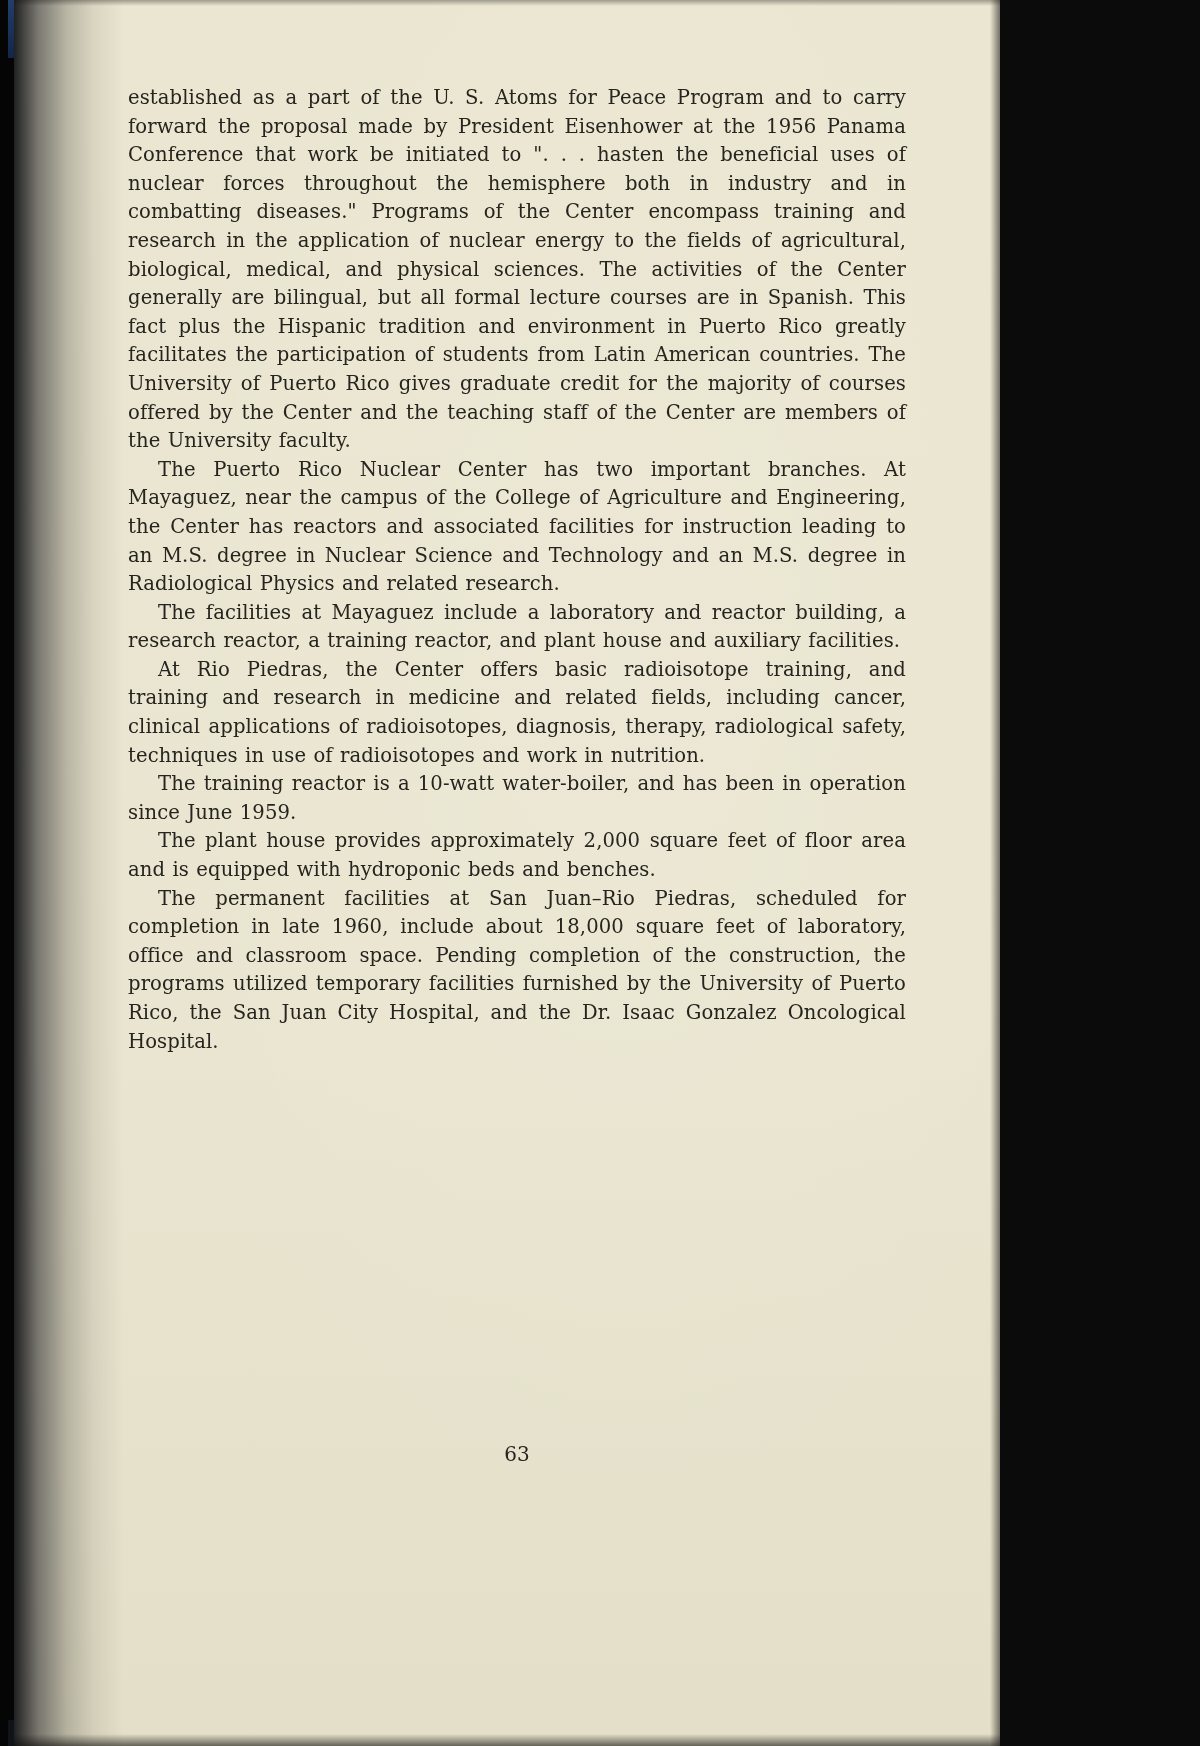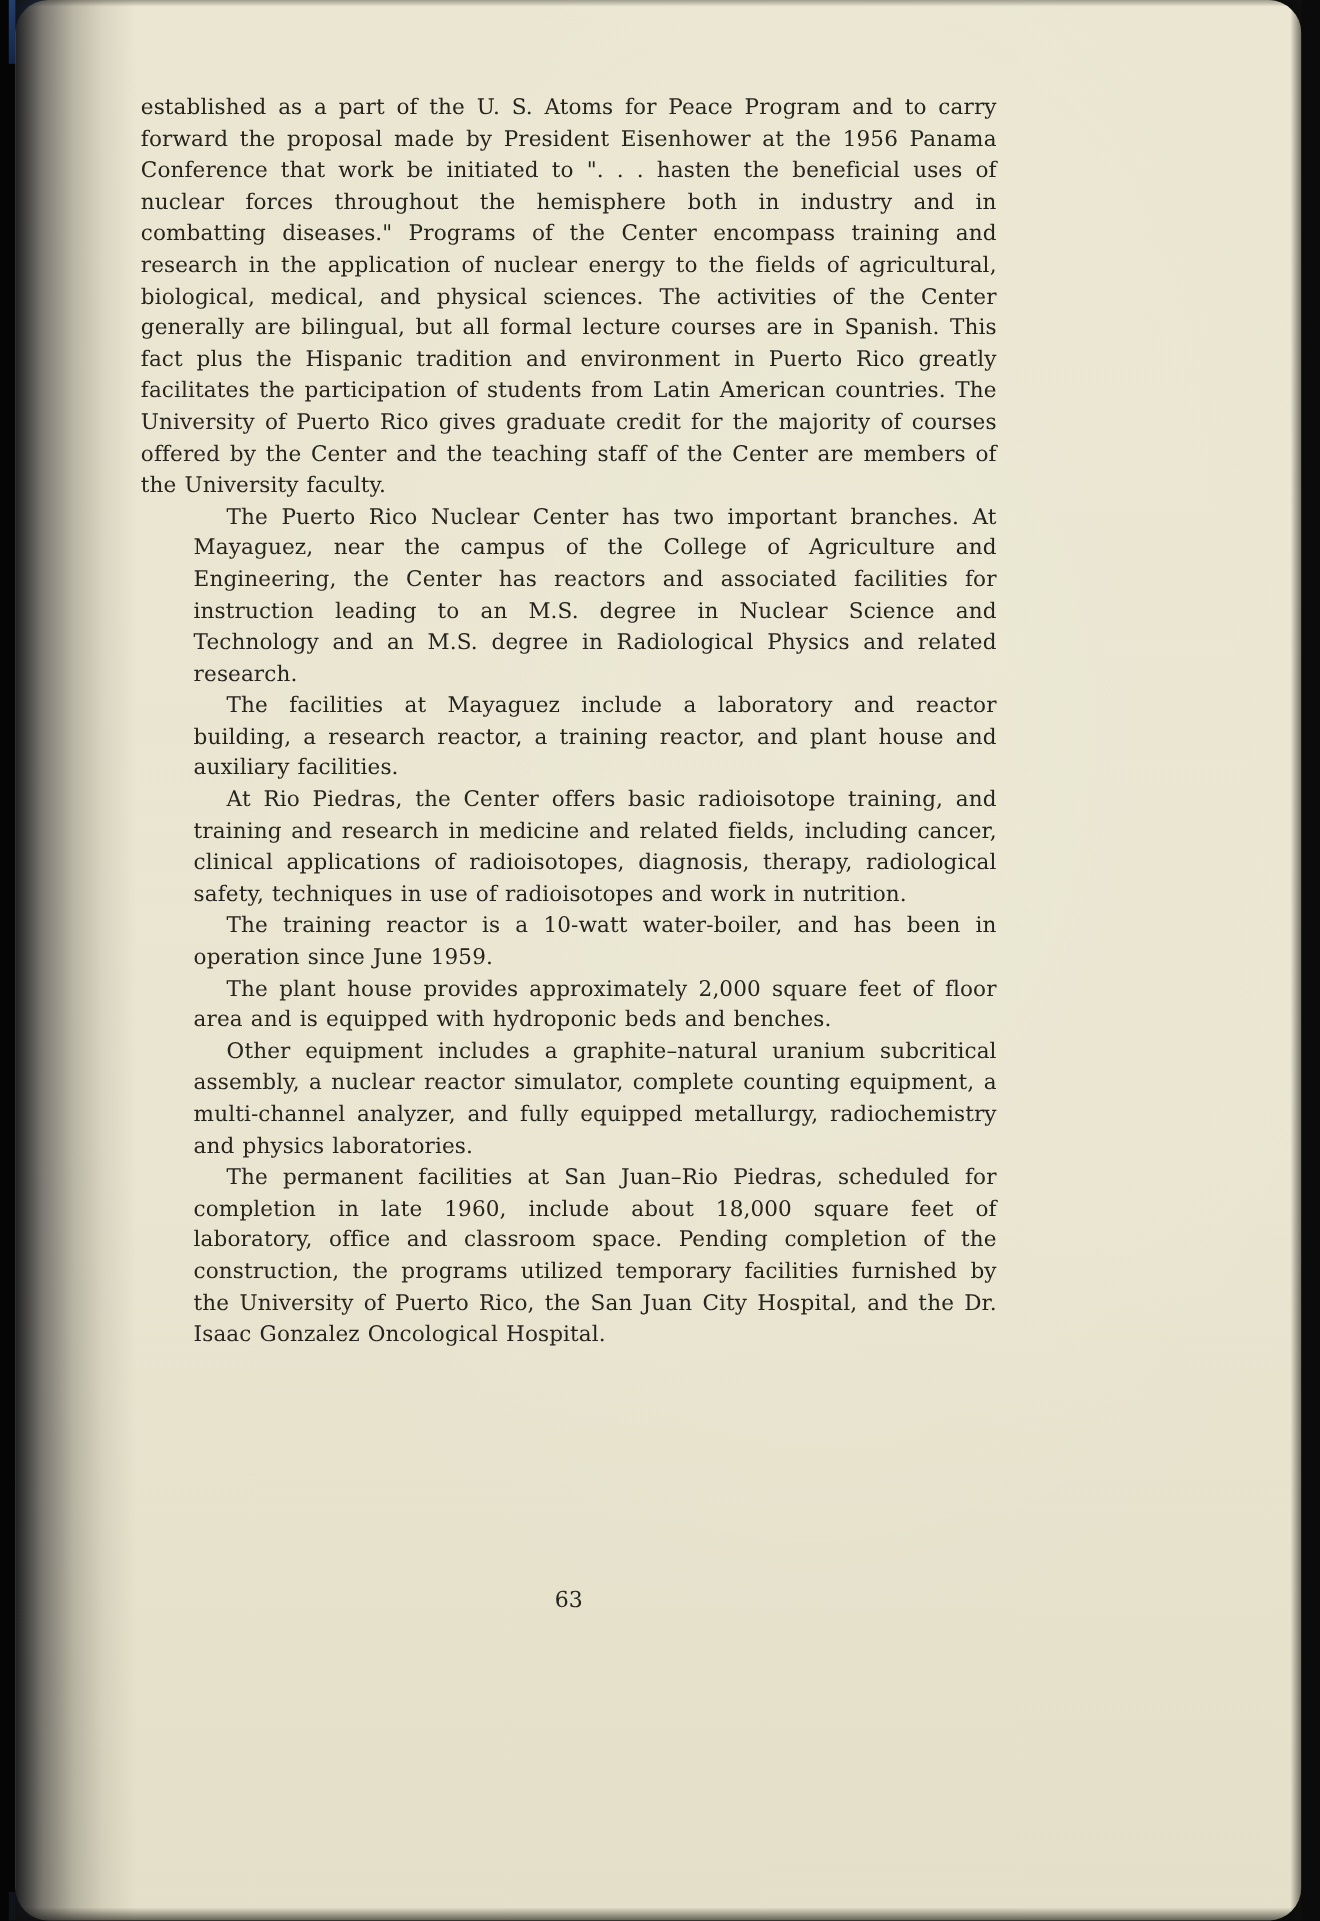--- a/index.html
+++ b/index.html
@@ -34,25 +34,24 @@
   .cover-corner-bottom {
     position: absolute;
     left: 8px; bottom: 0;
     width: 26px; height: 26px;
     background: #101318;
   }
   
   .page {
     position: absolute;
     left: 14px; top: 0;
-    width: 1169px; height: 1746px;
+    width: 986px; height: 1746px;
     background:
       radial-gradient(ellipse at 62% 38%, rgba(255,255,255,0.10), rgba(0,0,0,0) 60%),
       linear-gradient(180deg, #eae6d1 0%, #e9e5d0 60%, #e3dfc8 100%);
-    border-radius: 30px;
   }
   
   .gutter-shadow {
     position: absolute;
     left: 0; top: 0;
     width: 110px; height: 100%;
     background: linear-gradient(90deg,
       rgba(15,16,20,0.92) 0%,
       rgba(30,30,34,0.55) 22%,
       rgba(60,58,52,0.28) 48%,
@@ -92,21 +91,20 @@
     color: #26241e;
     text-align: justify;
     letter-spacing: 0.1px;
     word-spacing: 1px;
   }
   .text-block p.para {
     margin: 0;
   }
   .text-block p.para.indent {
     text-indent: 30px;
-    margin-left: 48px;
   }
   .page-number {
     position: absolute;
     left: 114px; top: 1442px;
     width: 778px;
     text-align: center;
     font-size: 20px;
     color: #26241e;
   }
 </style>
@@ -124,19 +122,18 @@
     <div class="edge-right"></div>
     <div class="edge-bottom"></div>
 
     <div class="text-block" id="paragraphs">
         <p class="para">established as a part of the U. S. Atoms for Peace Program and to carry forward the proposal made by President Eisenhower at the 1956 Panama Conference that work be initiated to ". . . hasten the beneficial uses of nuclear forces throughout the hemisphere both in industry and in combatting diseases." Programs of the Center encompass training and research in the application of nuclear energy to the fields of agricultural, biological, medical, and physical sciences. The activities of the Center generally are bilingual, but all formal lecture courses are in Spanish. This fact plus the Hispanic tradition and environment in Puerto Rico greatly facilitates the participation of students from Latin American countries. The University of Puerto Rico gives graduate credit for the majority of courses offered by the Center and the teaching staff of the Center are members of the University faculty.</p>
         <p class="para indent">The Puerto Rico Nuclear Center has two important branches. At Mayaguez, near the campus of the College of Agriculture and Engineering, the Center has reactors and associated facilities for instruction leading to an M.S. degree in Nuclear Science and Technology and an M.S. degree in Radiological Physics and related research.</p>
         <p class="para indent">The facilities at Mayaguez include a laboratory and reactor building, a research reactor, a training reactor, and plant house and auxiliary facilities.</p>
         <p class="para indent">At Rio Piedras, the Center offers basic radioisotope training, and training and research in medicine and related fields, including cancer, clinical applications of radioisotopes, diagnosis, therapy, radiological safety, techniques in use of radioisotopes and work in nutrition.</p>
         <p class="para indent">The training reactor is a 10-watt water-boiler, and has been in operation since June 1959.</p>
         <p class="para indent">The plant house provides approximately 2,000 square feet of floor area and is equipped with hydroponic beds and benches.</p>
-        <p class="para indent">Other equipment includes a graphite–natural uranium subcritical assembly, a nuclear reactor simulator, complete counting equipment, a multi-channel analyzer, and fully equipped metallurgy, radiochemistry and physics laboratories.</p>
         <p class="para indent">The permanent facilities at San Juan–Rio Piedras, scheduled for completion in late 1960, include about 18,000 square feet of laboratory, office and classroom space. Pending completion of the construction, the programs utilized temporary facilities furnished by the University of Puerto Rico, the San Juan City Hospital, and the Dr. Isaac Gonzalez Oncological Hospital.</p>
       </div>
 
     <div class="page-number">63</div>
   </div>
 </div>
 
 </body></html>

